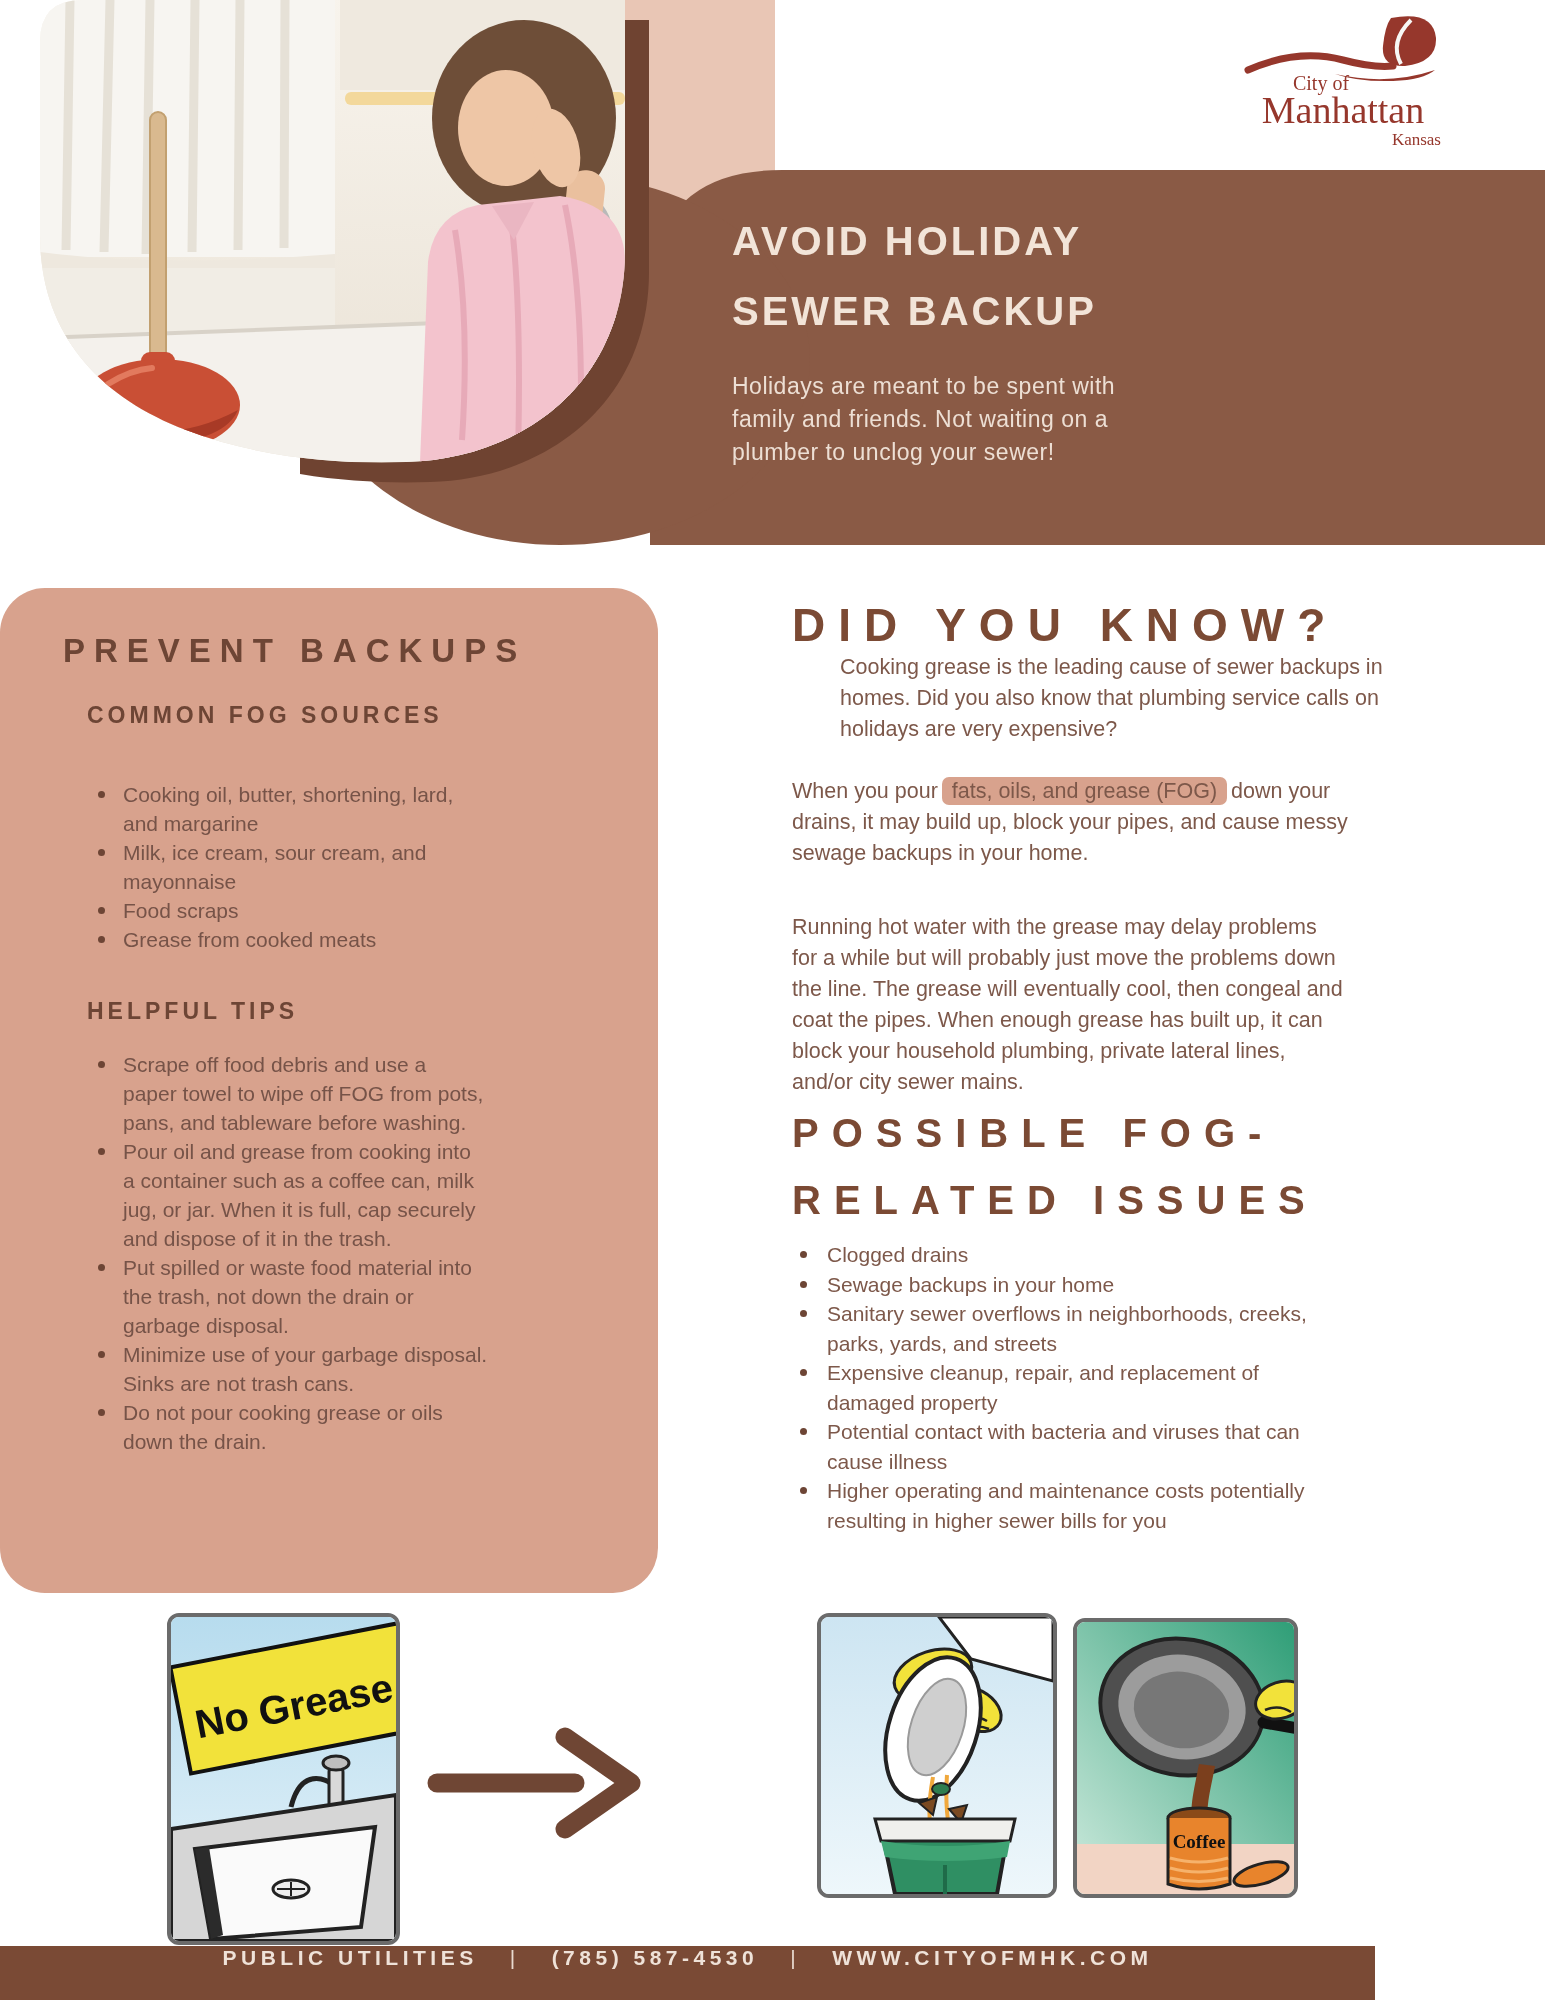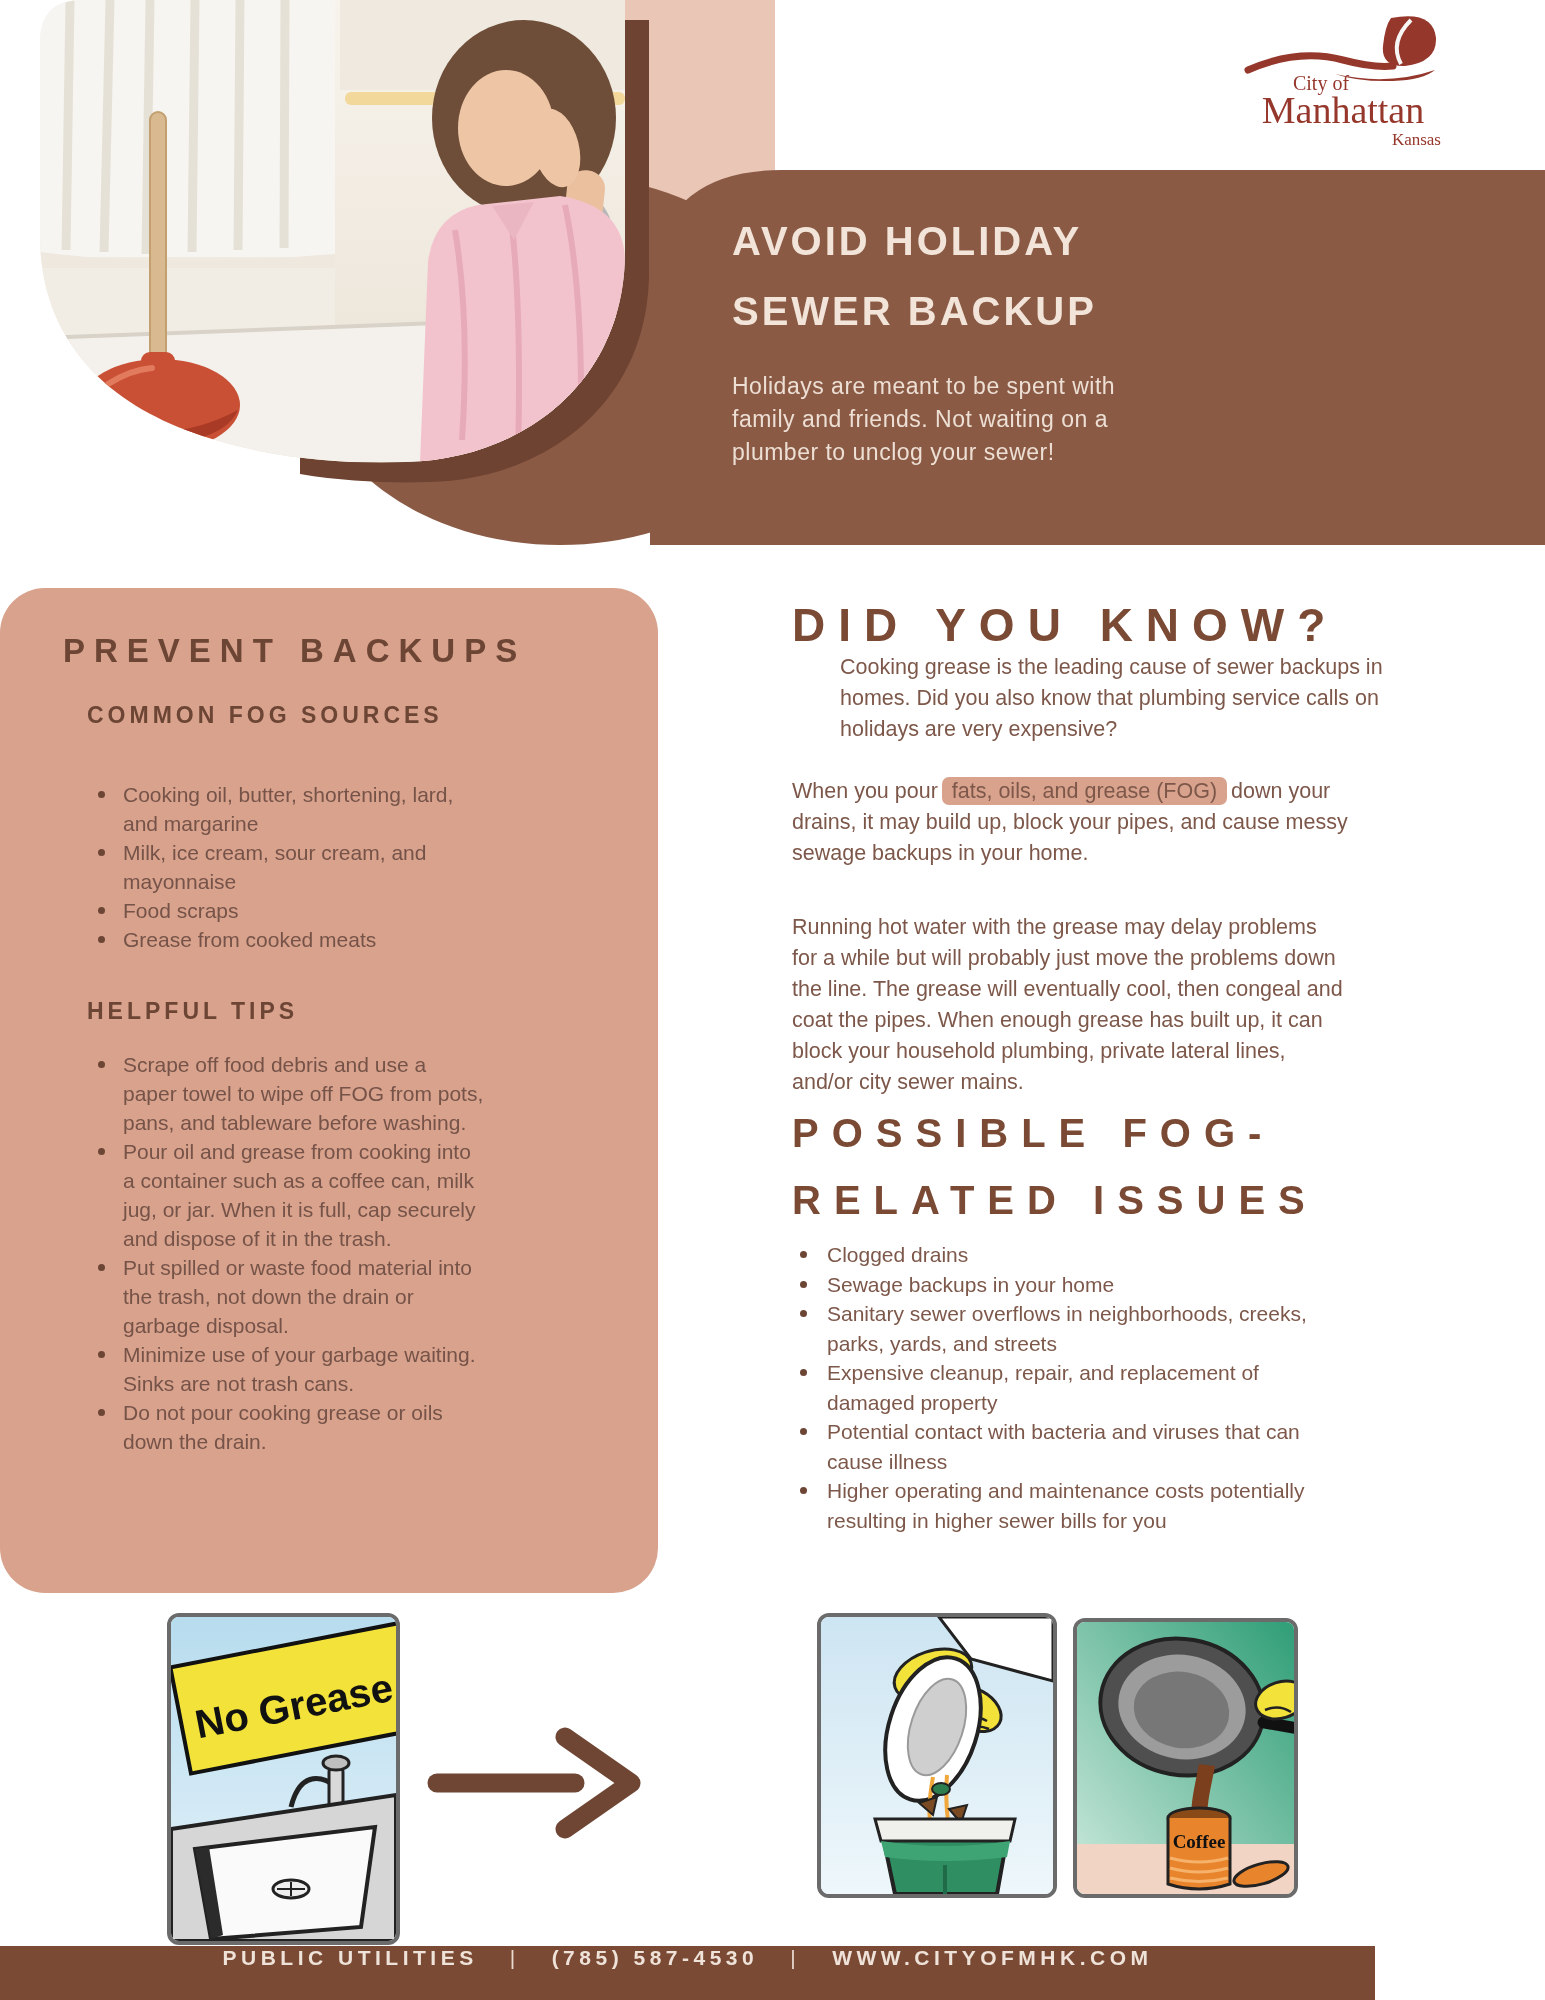--- a/index.html
+++ b/index.html
@@ -195,21 +195,21 @@
         <li>
           <span class="dot"></span>
           <span class="txt">Put spilled or waste food material into
 the trash, not down the drain or
 garbage disposal.</span>
         </li>
 
 
         <li>
           <span class="dot"></span>
-          <span class="txt">Minimize use of your garbage waiting.
+          <span class="txt">Minimize use of your garbage disposal.
 Sinks are not trash cans.</span>
         </li>
 
         <li>
           <span class="dot"></span>
           <span class="txt">Do not pour cooking grease or oils
 down the drain.</span>
         </li>
       </ul>
   </div>

